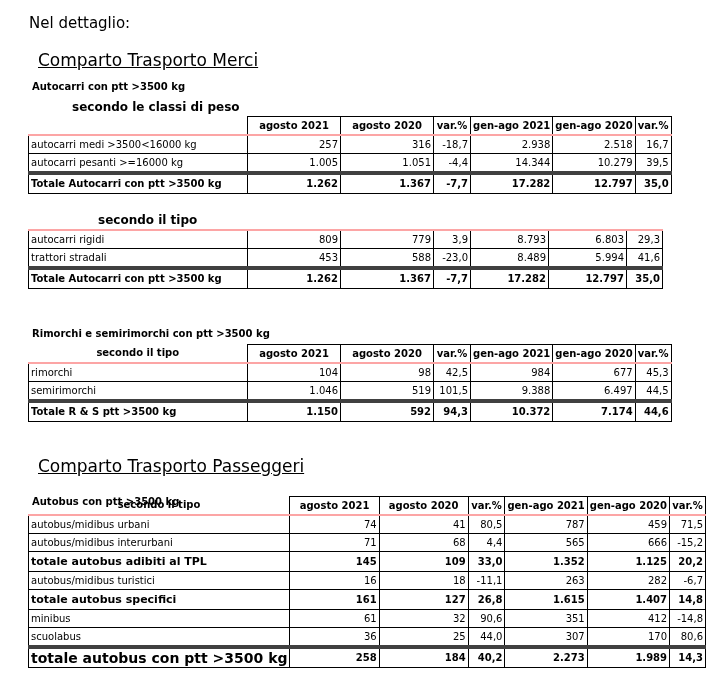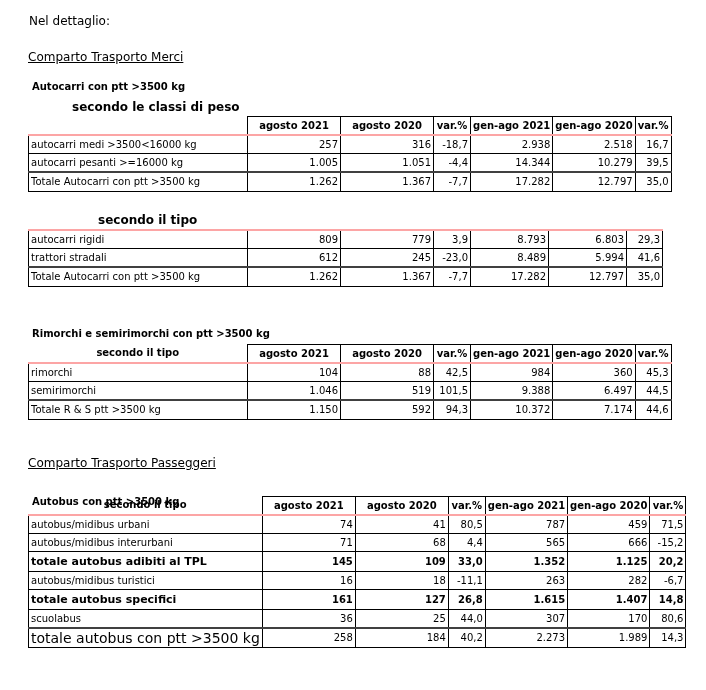--- a/index.html
+++ b/index.html
@@ -1,37 +1,37 @@
 <!DOCTYPE html>
 <html><head>
 <meta charset="utf-8">
 <style>
   html, body { margin: 0; padding: 0; background: #ffffff; }
   body {
     width: 706px; height: 690px; position: relative; overflow: hidden;
     font-family: "DejaVu Sans", sans-serif; color: #000;
   }
   .abs { position: absolute; }
-  .intro { left: 29px; top: 14px; font-size: 12px; }
-  .section-title { left: 28px; font-size: 12px; text-decoration: underline; }
+  .intro { left: 29px; top: 14px; font-size: 15px; }
+  .section-title { left: 38px; font-size: 17px; text-decoration: underline; }
   .sub1 { left: 32px; font-size: 10px; font-weight: bold; }
   .sub2 { font-size: 12px; font-weight: bold; }
 
   table.grid {
     position: absolute; left: 28px; border-collapse: collapse;
     font-size: 10px; table-layout: fixed;
   }
   table.grid td {
     border: 1px solid #000; padding: 0 2px; height: 17px; line-height: 16px;
     white-space: nowrap; overflow: hidden;
   }
   table.grid td.num { text-align: right; }
   table.grid td.hdr { text-align: center; font-weight: bold; }
   table.grid td.label { text-align: left; }
-  table.grid tr.total td { font-weight: normal; height: 18px; border-top: 2px solid #404040; }
+  table.grid tr.total td { font-weight: bold; height: 18px; border-top: 4px solid #404040; }
   table.grid tr.subtotal td { font-weight: bold; height: 19px; }
   table.grid tr.subtotal td.label { font-size: 11px; }
   table.grid tr.grandtotal td.label { font-size: 14px; }
   table.grid td.blank { border-left: none; border-top: none; }
   table.grid td.hdrlabel { border-left: none; border-top: none; text-align: center; font-weight: bold; }
   table.grid tr.first td { border-top: 2px solid #fca5a5; }
 
   col.c0 { width: 219px; }
   col.c1 { width: 93px; }
   col.c2 { width: 93px; }
@@ -116,22 +116,22 @@
     <td class="label">autocarri rigidi</td>
     <td class="num">809</td>
     <td class="num">779</td>
     <td class="num">3,9</td>
     <td class="num">8.793</td>
     <td class="num">6.803</td>
     <td class="num">29,3</td>
   </tr>
   <tr>
     <td class="label">trattori stradali</td>
-    <td class="num">612</td>
-    <td class="num">245</td>
+    <td class="num">453</td>
+    <td class="num">588</td>
     <td class="num">-23,0</td>
     <td class="num">8.489</td>
     <td class="num">5.994</td>
     <td class="num">41,6</td>
   </tr>
   <tr class="total">
     <td class="label">Totale Autocarri con ptt &gt;3500 kg</td>
     <td class="num">1.262</td>
     <td class="num">1.367</td>
     <td class="num">-7,7</td>
@@ -160,24 +160,24 @@
     <td class="hdr">agosto 2021</td>
     <td class="hdr">agosto 2020</td>
     <td class="hdr">var.%</td>
     <td class="hdr">gen-ago 2021</td>
     <td class="hdr">gen-ago  2020</td>
     <td class="hdr">var.%</td>
   </tr>
   <tr class="first">
     <td class="label">rimorchi</td>
     <td class="num">104</td>
-    <td class="num">88</td>
+    <td class="num">98</td>
     <td class="num">42,5</td>
     <td class="num">984</td>
-    <td class="num">360</td>
+    <td class="num">677</td>
     <td class="num">45,3</td>
   </tr>
   <tr>
     <td class="label">semirimorchi</td>
     <td class="num">1.046</td>
     <td class="num">519</td>
     <td class="num">101,5</td>
     <td class="num">9.388</td>
     <td class="num">6.497</td>
     <td class="num">44,5</td>
@@ -258,20 +258,29 @@
       <tr class="subtotal">
         <td class="label">totale autobus specifici</td>
         <td class="num">161</td>
         <td class="num">127</td>
         <td class="num">26,8</td>
         <td class="num">1.615</td>
         <td class="num">1.407</td>
         <td class="num">14,8</td>
       </tr>
       <tr>
+        <td class="label">minibus</td>
+        <td class="num">61</td>
+        <td class="num">32</td>
+        <td class="num">90,6</td>
+        <td class="num">351</td>
+        <td class="num">412</td>
+        <td class="num">-14,8</td>
+      </tr>
+      <tr>
         <td class="label">scuolabus</td>
         <td class="num">36</td>
         <td class="num">25</td>
         <td class="num">44,0</td>
         <td class="num">307</td>
         <td class="num">170</td>
         <td class="num">80,6</td>
       </tr>
       <tr class="total grandtotal">
         <td class="label">totale autobus con ptt &gt;3500 kg</td>

